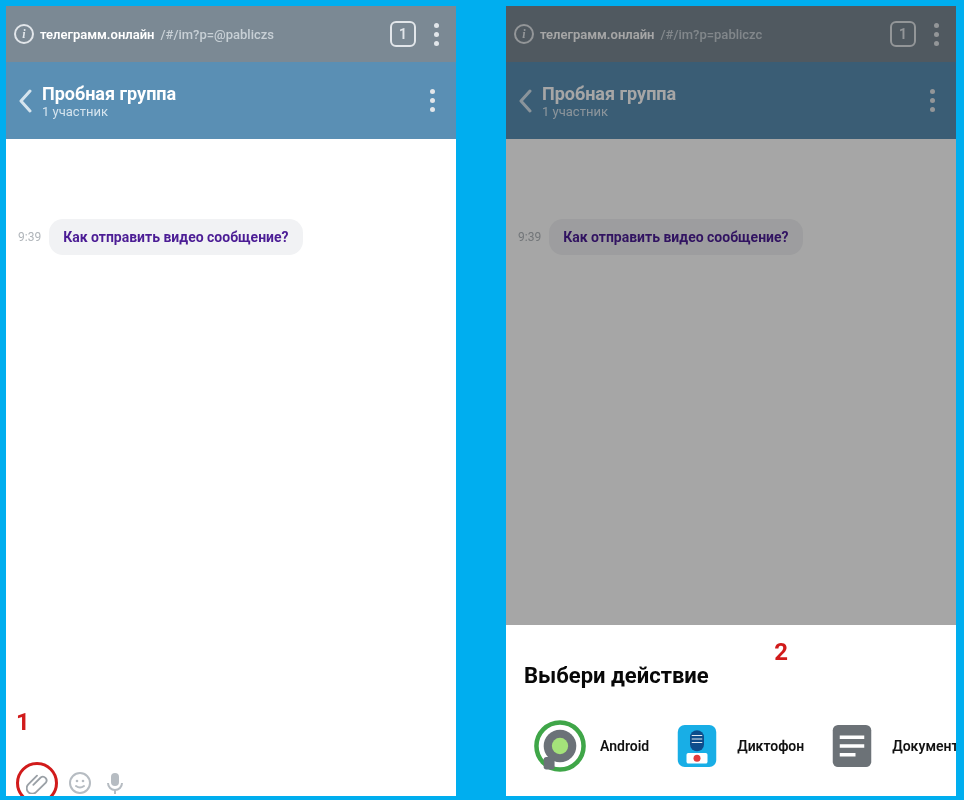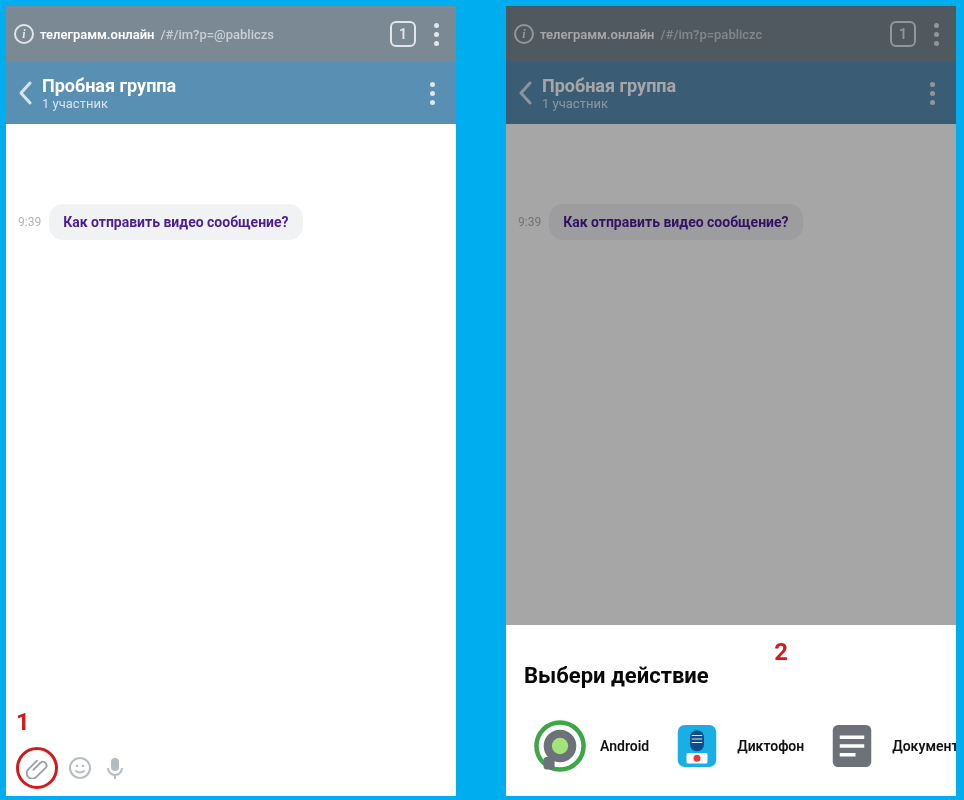--- a/index.html
+++ b/index.html
@@ -65,21 +65,21 @@
     display: flex; flex-direction: column;
     align-items: center; justify-content: center;
     gap: 4px;
   }
   .menu3 span {
     width: 5px; height: 5px; border-radius: 50%;
     background: #e2e6ea;
   }
 
   .chat-header {
-    height: 62px;
+    height: 77px;
     background: #5a8fb4;
     display: flex;
     align-items: center;
     padding: 12px 12px;
     color: #fff;
     gap: 10px;
   }
   .back { font-size: 26px; color: #cfe0eb; }
   .chat-title-block { flex: 1; }
   .chat-title { font-size: 18px; font-weight: 700; }

